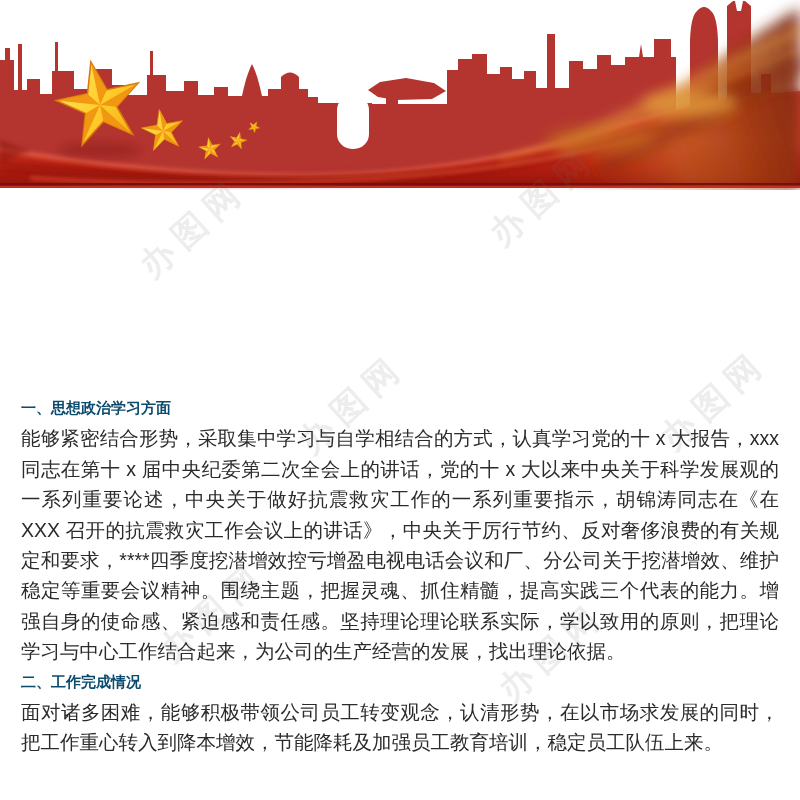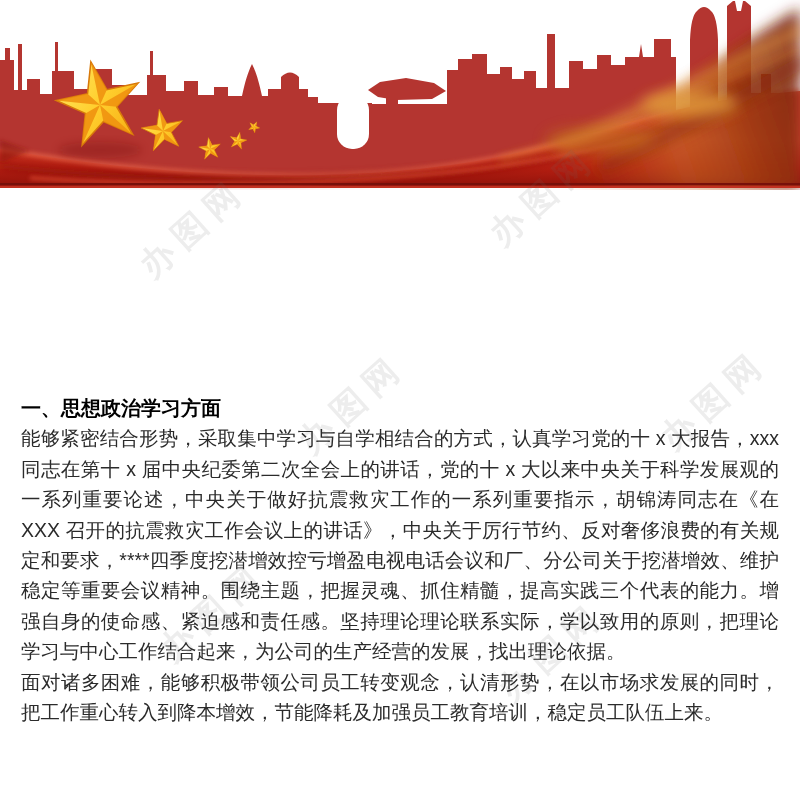--- a/index.html
+++ b/index.html
@@ -13,21 +13,21 @@
     font-size:34px;font-weight:bold;letter-spacing:9px;
     color:rgba(110,110,110,0.12);
     transform:translate(-50%,-50%) rotate(-42deg);
   }
   .content{
     position:absolute;left:21px;top:393px;width:758px;
     font-size:19.5px;line-height:30.4px;color:#2b2b2b;
     text-align:justify;text-justify:inter-ideograph;
   }
   .content h2{
-    margin:0;font-size:20px;line-height:30.4px;font-weight:bold;color:#000000;
+    margin:0;font-size:15px;line-height:30.4px;font-weight:bold;color:#0c4a6e;
   }
   .content p{margin:0;}
 </style>
 </head>
 <body>
 
 <svg class="banner" width="800" height="190" viewBox="0 0 800 190">
   <defs>
     <linearGradient id="gRibbon" x1="0" y1="140" x2="0" y2="190" gradientUnits="userSpaceOnUse">
       <stop offset="0" stop-color="#d0402a"></stop>
@@ -123,15 +123,16 @@
 <div class="watermark" style="left:714px;top:400px;">办图网</div>
 <div class="watermark" style="left:213px;top:612px;">办图网</div>
 <div class="watermark" style="left:552px;top:652px;">办图网</div>
 
 <div class="content">
   <section>
     <h2>一、思想政治学习方面</h2>
     <p>能够紧密结合形势，采取集中学习与自学相结合的方式，认真学习党的十 x 大报告，xxx 同志在第十 x 届中央纪委第二次全会上的讲话，党的十 x 大以来中央关于科学发展观的一系列重要论述，中央关于做好抗震救灾工作的一系列重要指示，胡锦涛同志在《在 XXX 召开的抗震救灾工作会议上的讲话》，中央关于厉行节约、反对奢侈浪费的有关规定和要求，****四季度挖潜增效控亏增盈电视电话会议和厂、分公司关于挖潜增效、维护稳定等重要会议精神。围绕主题，把握灵魂、抓住精髓，提高实践三个代表的能力。增强自身的使命感、紧迫感和责任感。坚持理论理论联系实际，学以致用的原则，把理论学习与中心工作结合起来，为公司的生产经营的发展，找出理论依据。</p>
   </section>
   <section>
+    <h2>二、工作完成情况</h2>
     <p>面对诸多困难，能够积极带领公司员工转变观念，认清形势，在以市场求发展的同时，把工作重心转入到降本增效，节能降耗及加强员工教育培训，稳定员工队伍上来。</p>
   </section>
 </div>
 
 </body></html>

